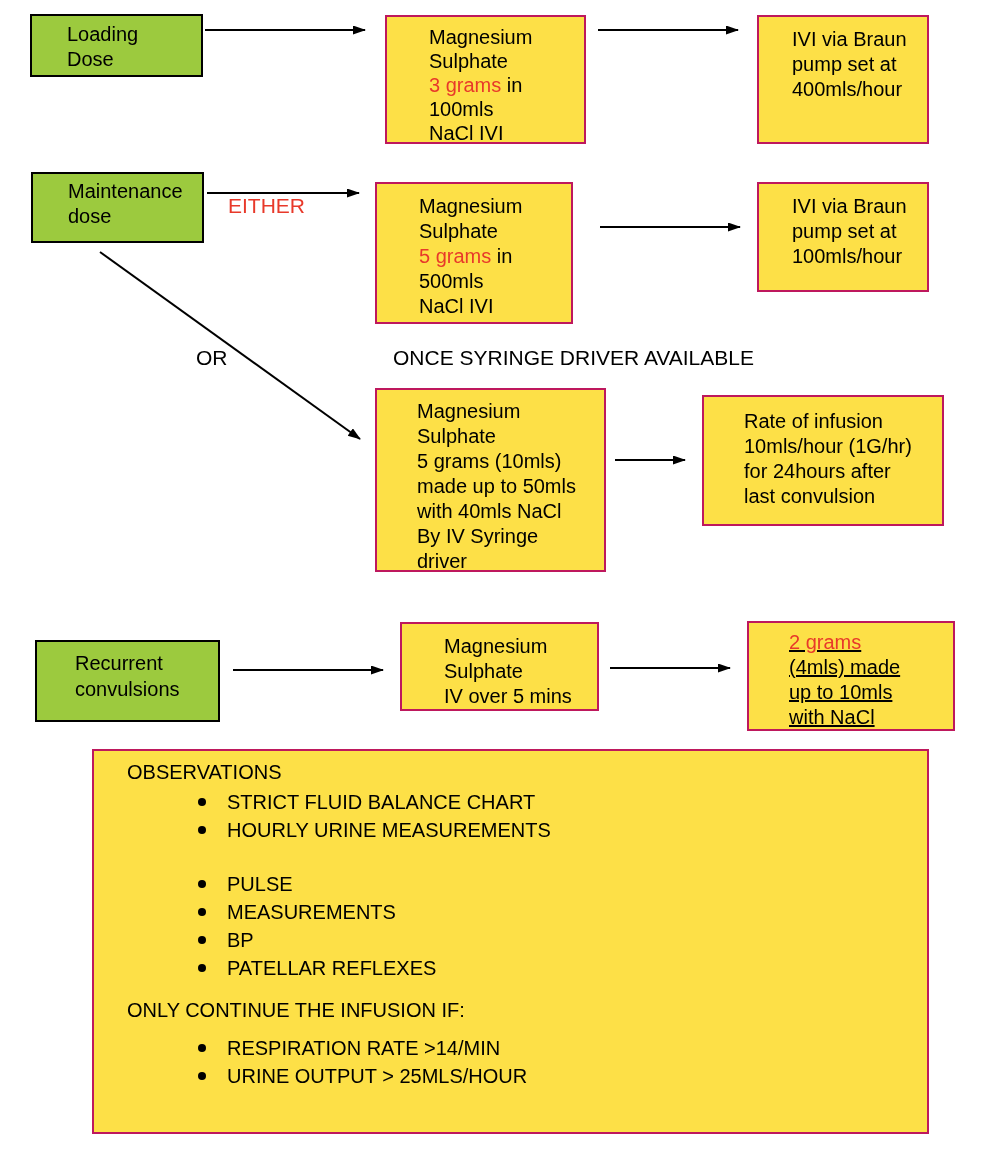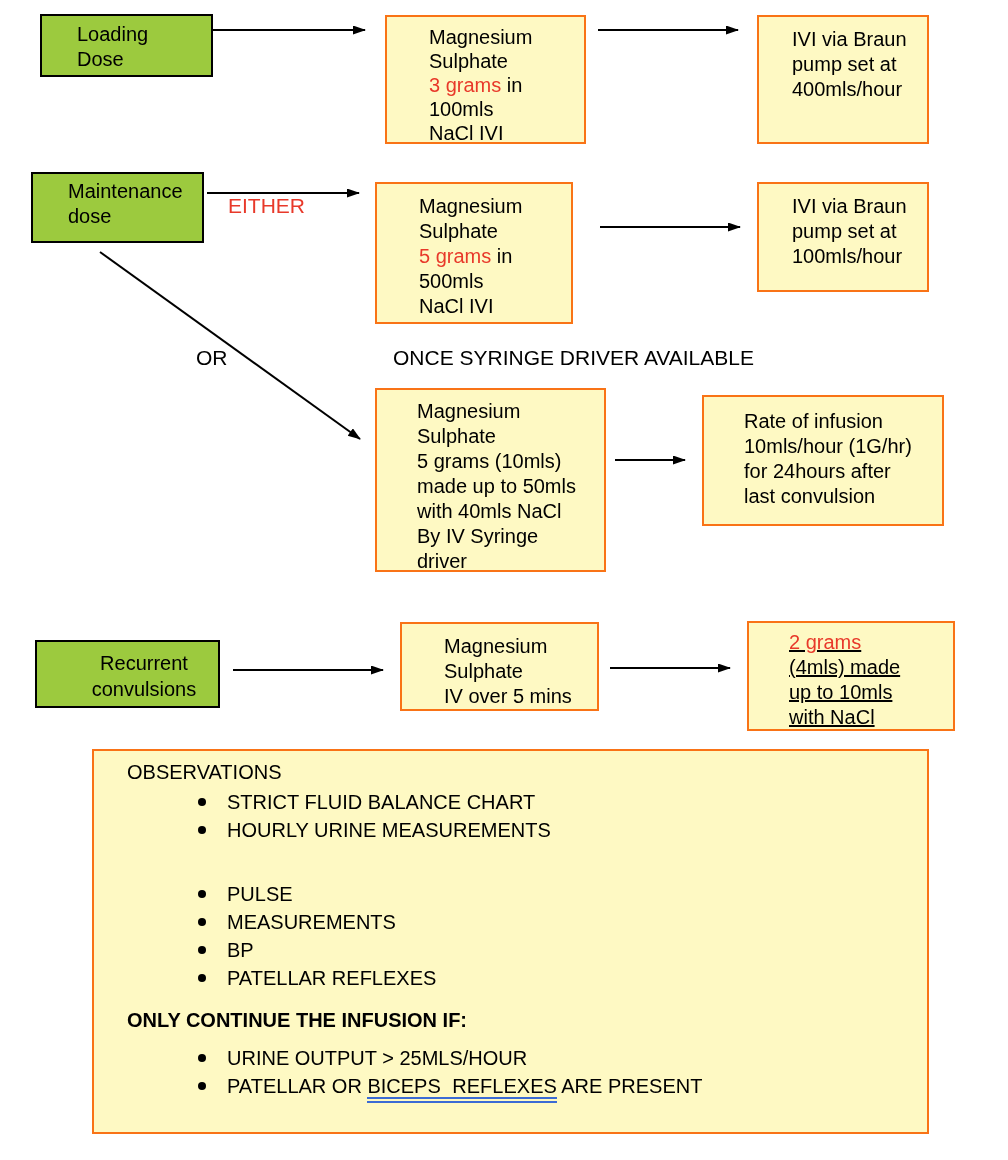--- a/index.html
+++ b/index.html
@@ -14,78 +14,78 @@
     width:1008px;height:1160px;
     background:#fff;
     font-family:"Liberation Sans", sans-serif;
     color:#000;
     overflow:hidden;
   }
   .arrows{position:absolute;left:0;top:0;width:1008px;height:1160px;}
   .arrows line{stroke:#000;stroke-width:2;}
   .box{
     position:absolute;
-    border:2px solid #f97316;
-    background:#fef9c3;
+    border:2px solid #be185d;
+    background:#fde047;
     font-size:20px;
     line-height:24px;
   }
   .green-box{
     position:absolute;
     border:2px solid #000;
     background:var(--green);
     font-size:20px;
     line-height:25px;
     white-space:pre-line;
   }
   .pre{white-space:pre-line;}
   .red{color:var(--red);}
   .label{position:absolute;font-size:21px;}
   .ln{white-space:pre-line;}
 
   
-  .g-loading{left:40px;top:14px;width:173px;height:63px;padding:6px 5px 6px 35px;}
+  .g-loading{left:30px;top:14px;width:173px;height:63px;padding:6px 5px 6px 35px;}
   .b-load-mix{left:385px;top:15px;width:201px;height:129px;padding:8px 5px 0 42px;}
   .b-load-rate{left:757px;top:15px;width:172px;height:129px;padding:10px 5px 0 33px;line-height:25px;}
   .g-maint{left:31px;top:172px;width:173px;height:71px;padding:5px 12px 0 35px;}
   .l-either{left:228px;top:194px;color:var(--red);}
   .b-maint-mix{left:375px;top:182px;width:198px;height:142px;padding:10px 5px 0 42px;line-height:25px;}
   .b-maint-rate{left:757px;top:182px;width:172px;height:110px;padding:10px 5px 0 33px;line-height:25px;}
   .l-or{left:196px;top:346px;text-align:right;}
   .l-once{left:393px;top:346px;}
   .b-syr-mix{left:375px;top:388px;width:231px;height:184px;padding:9px 5px 0 40px;line-height:25px;}
   .b-syr-rate{left:702px;top:395px;width:242px;height:131px;padding:12px 5px 0 40px;line-height:25px;}
-  .g-recur{left:35px;top:640px;width:185px;height:68px;padding:8px 5px 16px 38px;line-height:26px;text-align:center;}
+  .g-recur{left:35px;top:640px;width:185px;height:82px;padding:8px 5px 16px 38px;line-height:26px;}
   .b-recur-drug{left:400px;top:622px;width:199px;height:89px;padding:10px 5px 0 42px;line-height:25px;}
   .b-recur-mix{left:747px;top:621px;width:208px;height:110px;padding:7px 5px 0 40px;line-height:25px;text-decoration:underline;}
 
   
   .obs{left:92px;top:749px;width:837px;height:385px;padding:0;}
   .obs-title{font-weight:normal;font-size:20px;margin:9px 0 0 33px;}
   .obs ul{margin:4px 0 0 0;}
   .obs li{
     list-style:none;
     position:relative;
     padding-left:133px;
     line-height:28px;
     font-size:20px;
   }
   .obs li::before{
     content:"";
     position:absolute;left:104px;top:10px;
     width:8px;height:8px;border-radius:50%;
     background:#000;
   }
-  .vitals{position:relative;margin-top:36px;}
+  .vitals{position:relative;margin-top:26px;}
   .timing{
     position:absolute;left:461px;top:0;
     font-size:20px;line-height:28px;
     white-space:pre-line;
   }
-  .continue-title{font-weight:bold;font-size:20px;margin:16px 0 12px 33px;}
+  .continue-title{font-weight:normal;font-size:20px;margin:16px 0 12px 33px;}
   .dbl-underline{
     border-bottom:6px double var(--blue);
     word-spacing:6px;
   }
 </style>
 </head>
 <body>
 
 <div class="canvas">
 
@@ -179,18 +179,18 @@
         <li>PULSE</li>
         <li>MEASUREMENTS</li>
         <li>BP</li>
         <li>PATELLAR REFLEXES</li>
       </ul>
     </div>
 
     <div class="continue-title">ONLY CONTINUE THE INFUSION IF:</div>
 
     <ul>
+      <li>RESPIRATION RATE &gt;14/MIN</li>
       <li>URINE OUTPUT &gt; 25MLS/HOUR</li>
-      <li><span>PATELLAR OR </span><span class="dbl-underline">BICEPS REFLEXES</span><span> ARE PRESENT</span></li>
     </ul>
   </div>
 
 </div>
 
 </body></html>

